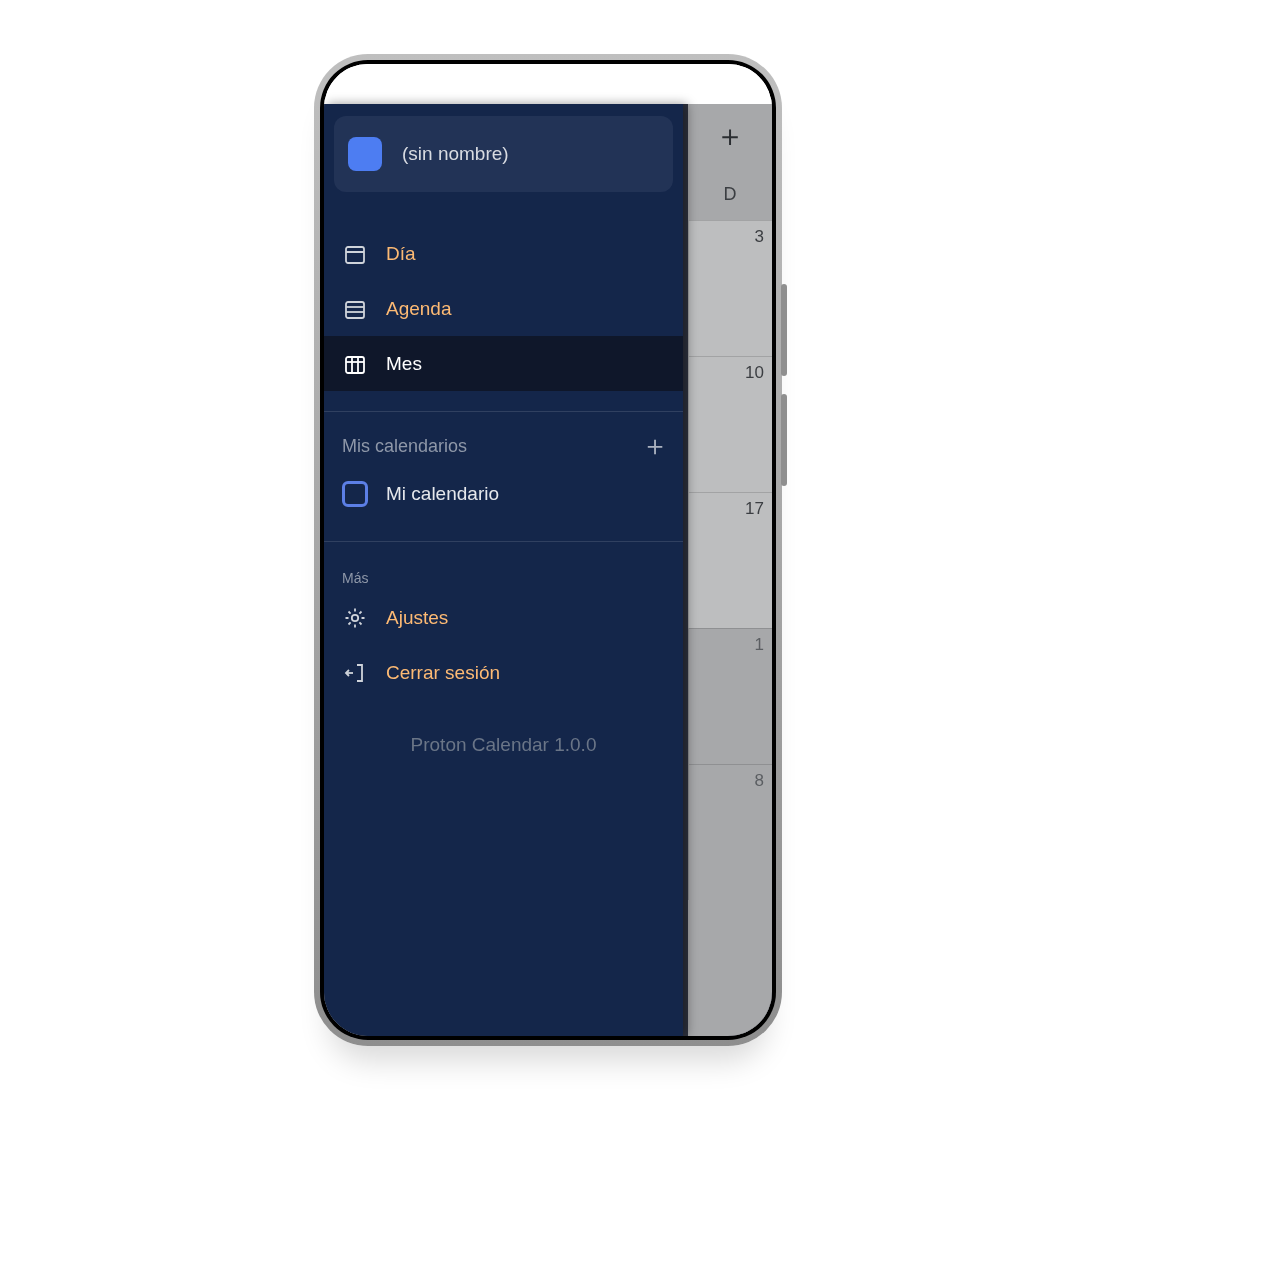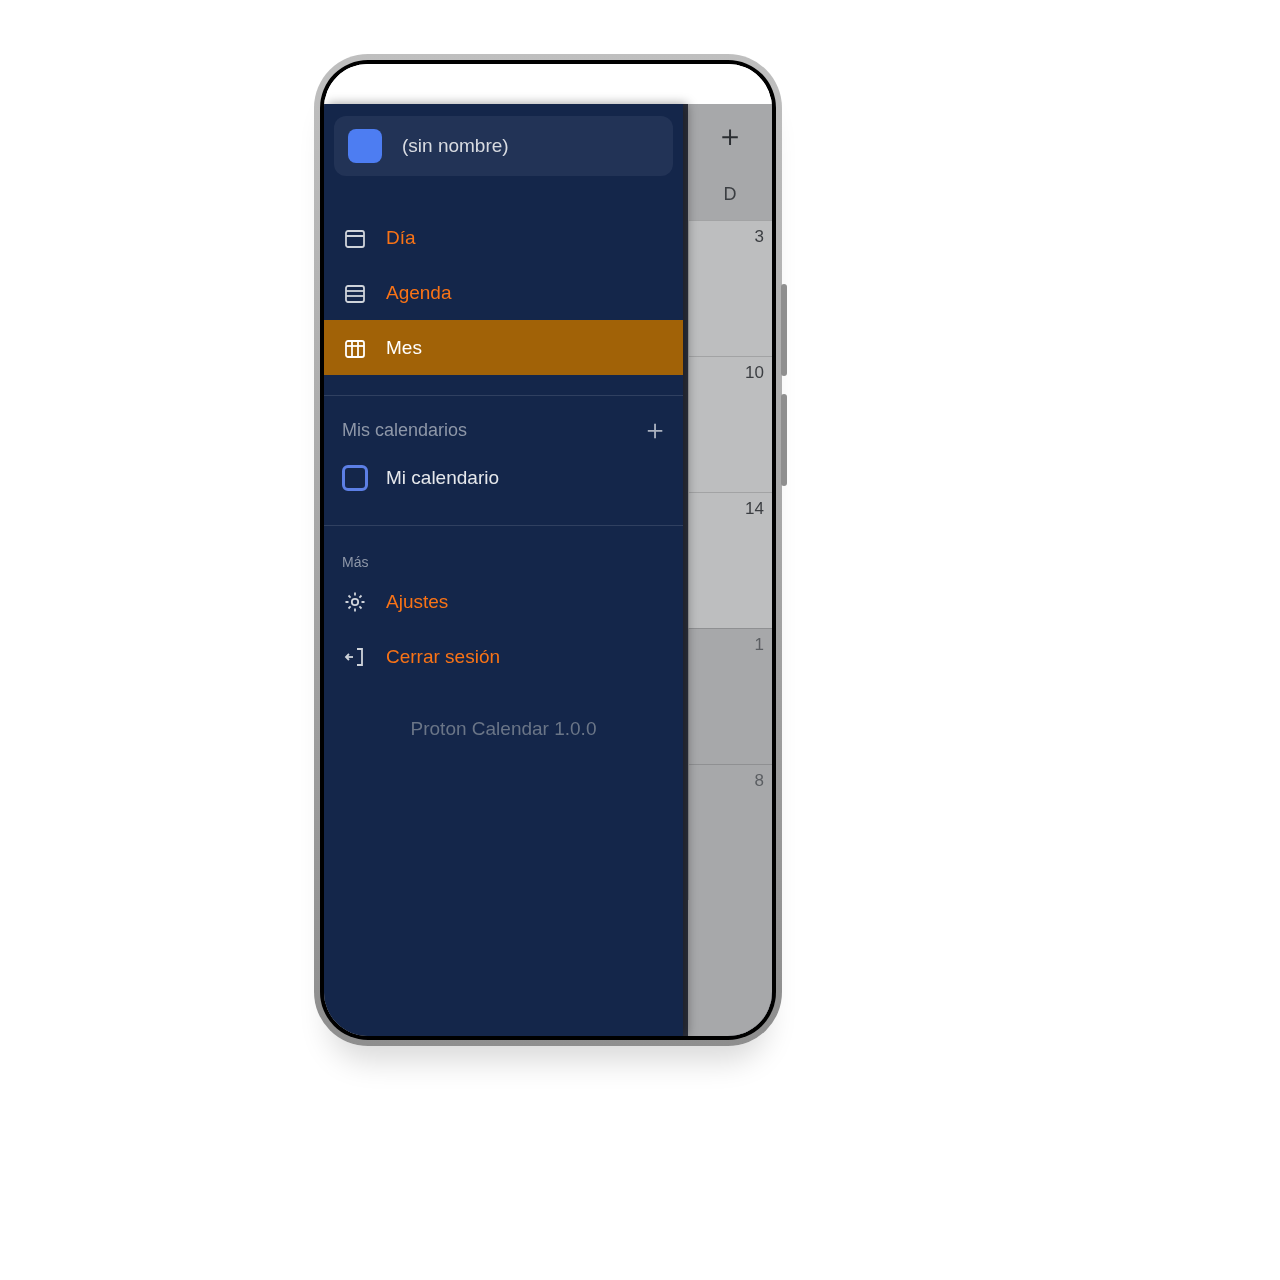--- a/index.html
+++ b/index.html
@@ -111,21 +111,21 @@
     position: absolute;
     top: 0; left: 0; bottom: 0;
     width: 359px;
     background: #14264a;
     box-shadow: 4px 0 10px rgba(0,0,0,0.4);
     color: #e6e8ec;
   }
 
   .name-pill {
     margin: 12px 10px 0 10px;
-    height: 60px;
+    height: 76px;
     background: #223356;
     border-radius: 12px;
     display: flex;
     align-items: center;
     padding: 0 14px;
   }
   .name-pill .swatch {
     width: 34px; height: 34px;
     border-radius: 8px;
     background: #4d7df2;
@@ -135,24 +135,24 @@
     color: #d8dbe1;
     font-size: 19px;
   }
 
   .menu-item {
     display: flex;
     align-items: center;
     height: 55px;
     padding-left: 18px;
     font-size: 19px;
-    color: #f97316;
+    color: #fdba74;
   }
   .menu-item.selected {
-    background: #a16207;
+    background: #0f172a;
     color: #ffffff;
   }
   .menu-item .icon {
     width: 26px;
     display: flex;
     align-items: center;
     justify-content: center;
     margin-right: 18px;
     color: #cfd3da;
   }
@@ -224,21 +224,21 @@
 
       <div class="app">
 
         <div class="calendar-peek">
           <div class="peek-top">
             <span class="peek-plus">＋</span>
           </div>
           <div class="day-header">D</div>
           <div class="cell">3</div>
           <div class="cell">10</div>
-          <div class="cell">14</div>
+          <div class="cell">17</div>
           <div class="cell muted">1</div>
           <div class="cell muted">8</div>
         </div>
 
         <div class="drawer">
 
           <div class="name-pill">
             <div class="swatch"></div>
             <span class="label">(sin nombre)</span>
           </div>

